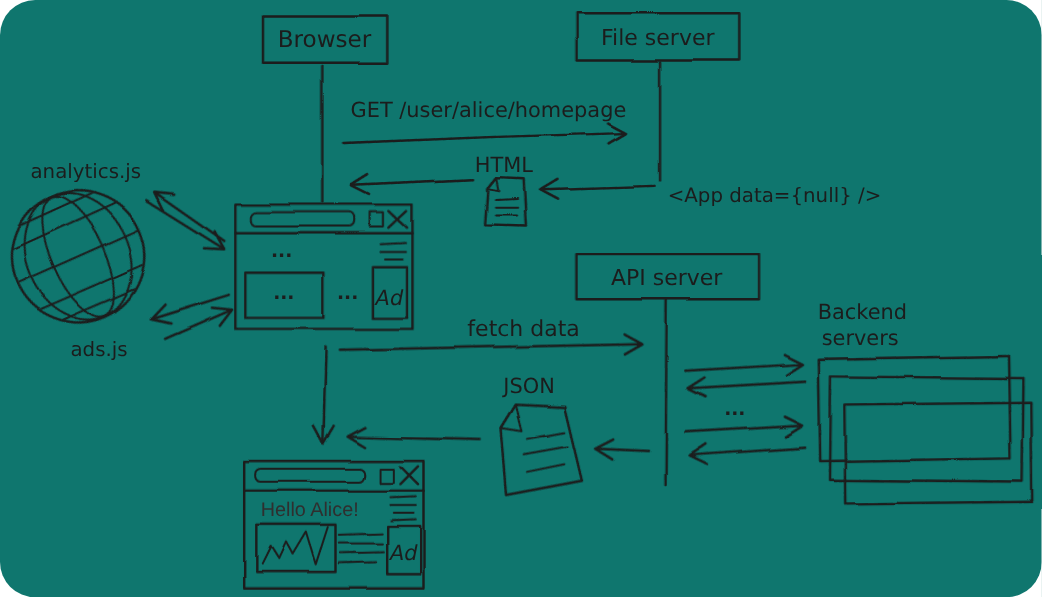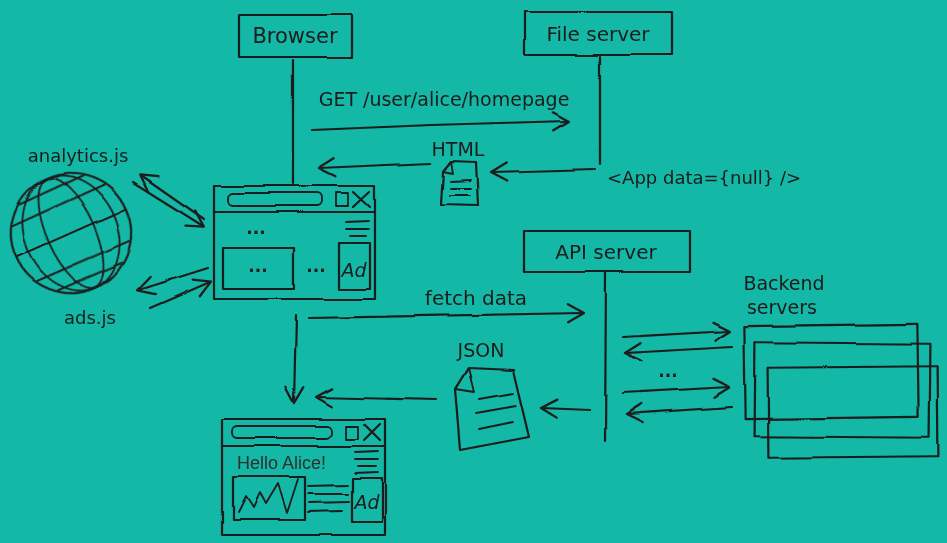--- a/index.html
+++ b/index.html
@@ -1,16 +1,16 @@
 <!DOCTYPE html>
 <html><head>
 <meta charset="utf-8">
 <style>
   html,body{margin:0;padding:0;background:#ffffff;}
-  .canvas{position:relative;width:947px;height:543px;background:#14b8a6;overflow:hidden;}
+  .canvas{position:relative;width:947px;height:543px;background:#0f766e;overflow:hidden;border-radius:32px;}
   svg{display:block;}
   .ink{stroke:#1c1c1c;stroke-width:2.2;fill:none;stroke-linecap:round;stroke-linejoin:round;}
   .thin{stroke-width:1.8;}
   .hand{font-family:"DejaVu Sans",sans-serif;fill:#1c1c1c;}
   .hand-b{font-family:"DejaVu Sans",sans-serif;fill:#1c1c1c;font-weight:bold;}
   .clean{font-family:"Liberation Sans",sans-serif;fill:#2f2f2f;}
   .ad{font-family:"DejaVu Sans",sans-serif;fill:#1c1c1c;font-style:italic;}
 </style>
 </head>
 <body>

